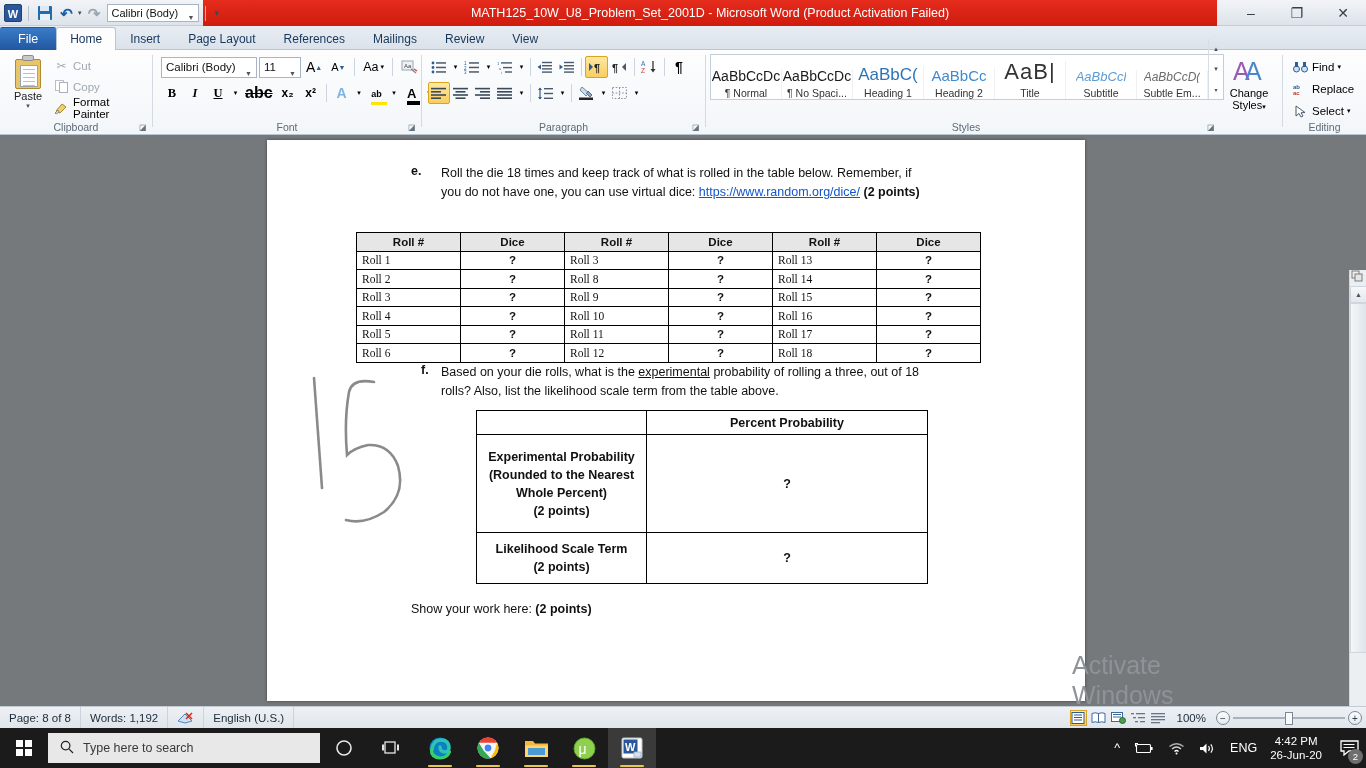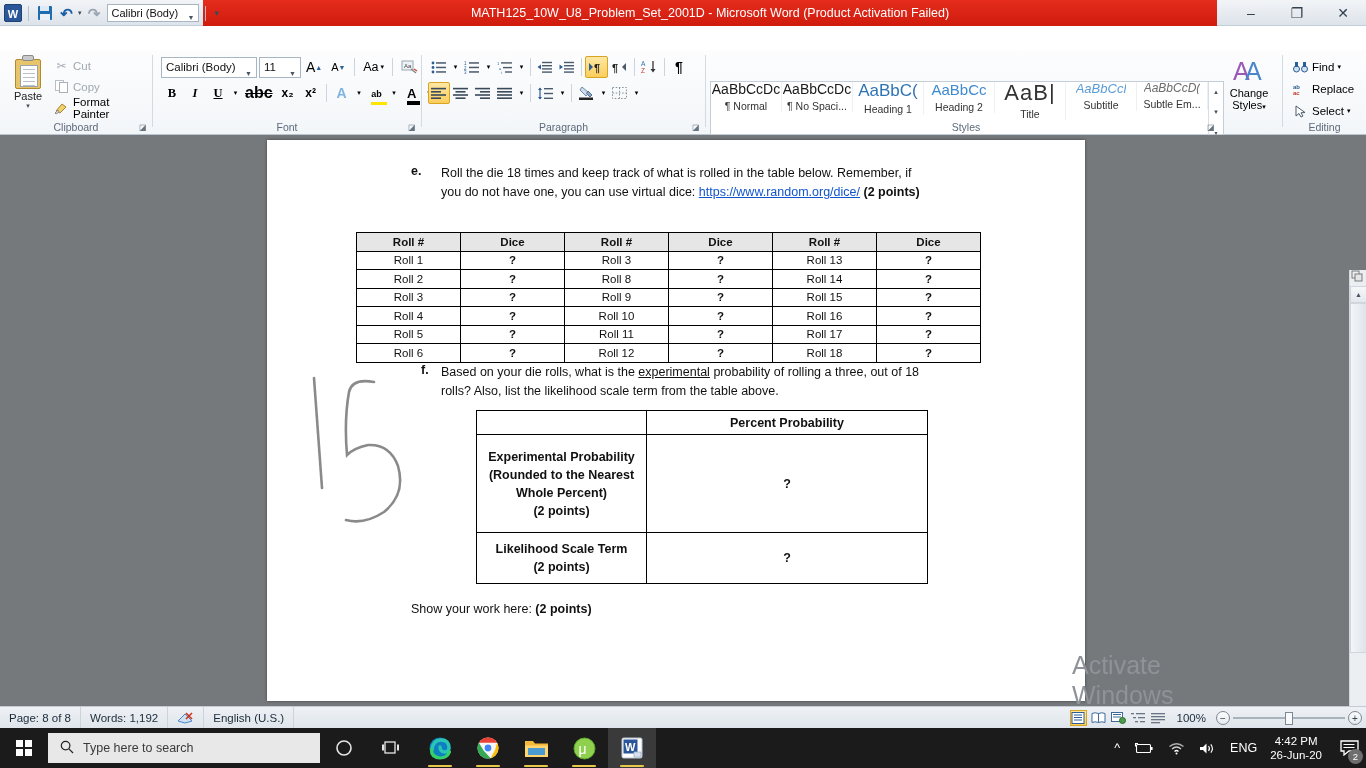--- a/index.html
+++ b/index.html
@@ -109,22 +109,22 @@
   }
   .ibtn.on { background:linear-gradient(#fde8a4,#fbcd5c); border-color:#d9a520; }
   .vsep { width:1px; height:18px; background:#ccd5de; margin:0 3px; }
 
   
   .pg-row1 { position:absolute; left:6px; top:6px; display:flex; align-items:center; }
   .pg-row2 { position:absolute; left:6px; top:32px; display:flex; align-items:center; }
 
   
   .stylebox {
-    position:absolute; left:4px; top:4px; height:54px; background:#fff;
-    border:1px solid #c4ced8; display:flex; align-items:flex-start;margin-top:27px;
+    position:absolute; left:4px; top:4px; height:46px; background:#fff;
+    border:1px solid #c4ced8; display:flex; align-items:flex-end;
   }
   .sitem {
     width:71px; display:flex; flex-direction:column; align-items:center; justify-content:center;
     cursor:pointer; border-right:1px solid #eef1f4;
   }
   .sitem .sprev { font-size:14px; color:#1a1a1a; line-height:1; margin-bottom:4px; white-space:nowrap; overflow:hidden; }
   .sitem .slbl { font-size:10.5px; color:#333; white-space:nowrap; }
   .sitem.h1 .sprev { font-size:17px; color:#2e74b5; }
   .sitem.h2 .sprev { font-size:15px; color:#3f8ad0; }
   .sitem.ttl .sprev { font-size:22px; color:#333; font-weight:300; letter-spacing:1px; }
@@ -153,21 +153,21 @@
   .qbody { font-size:12.5px; line-height:19px; }
   a.link { color:#1155cc; text-decoration:underline; }
   .b { font-weight:bold; }
   .u { text-decoration:underline; }
 
   table.rolls { position:absolute; left:89px; top:92px; border-collapse:collapse; }
   table.rolls th, table.rolls td {
     border:1px solid #000; height:18.5px; font-size:11.5px; padding:0 5px;
   }
   table.rolls th { background:#e6e6e6; text-align:center; font-weight:bold; font-size:11.5px; }
-  table.rolls td.num { text-align:center; width:104px; }
+  table.rolls td.num { text-align:left; width:104px;font-family:Liberation Serif, serif; }
   table.rolls td.q { text-align:center; width:104px; font-weight:bold; }
 
   table.prob { position:absolute; left:209px; top:270px; border-collapse:collapse; width:452px; }
   table.prob td, table.prob th { border:1px solid #000; font-size:12.5px; }
   table.prob th.ph { text-align:center; font-weight:bold; height:24px; }
   table.prob td.lab { width:170px; text-align:center; font-weight:bold; line-height:18px; padding:6px 4px; }
   table.prob td.val { text-align:center; font-weight:bold; }
   .showwork { position:absolute; left:144px; top:462px; font-size:12.5px; }
 
   .ink { position:absolute; left:35px; top:230px; width:120px; height:165px; pointer-events:none; }
@@ -253,20 +253,32 @@
       <div class="qsep"></div>
       <div class="qat-more">▾</div>
     </div>
     <div class="winbtns">
       <div class="winbtn">–</div>
       <div class="winbtn">❐</div>
       <div class="winbtn close">✕</div>
     </div>
   </div>
 
+  <div class="tabbar">
+    <div class="tabs">
+      <div class="tab file">File</div>
+      <div class="tab active">Home</div>
+      <div class="tab">Insert</div>
+      <div class="tab">Page Layout</div>
+      <div class="tab">References</div>
+      <div class="tab">Mailings</div>
+      <div class="tab">Review</div>
+      <div class="tab">View</div>
+    </div>
+  </div>
 
   <div class="ribbon">
 
     <div class="group" style="left:0; width:152px;">
       <div class="paste-btn">
         <div class="clip-img">
           <span class="clip-body"></span>
             <span class="clip-clasp"></span>
           <span class="clip-page">
               <i></i>

